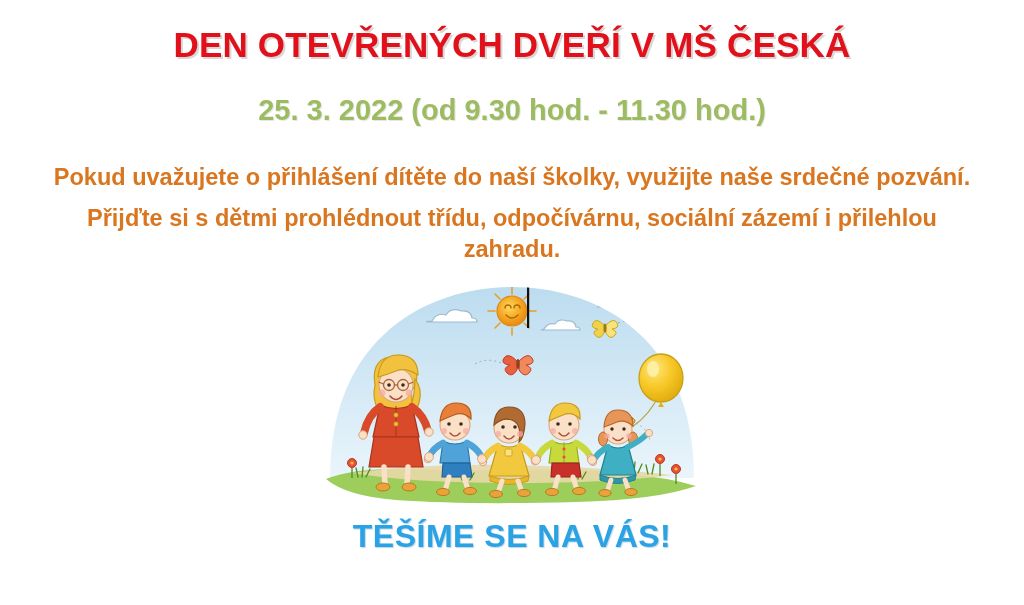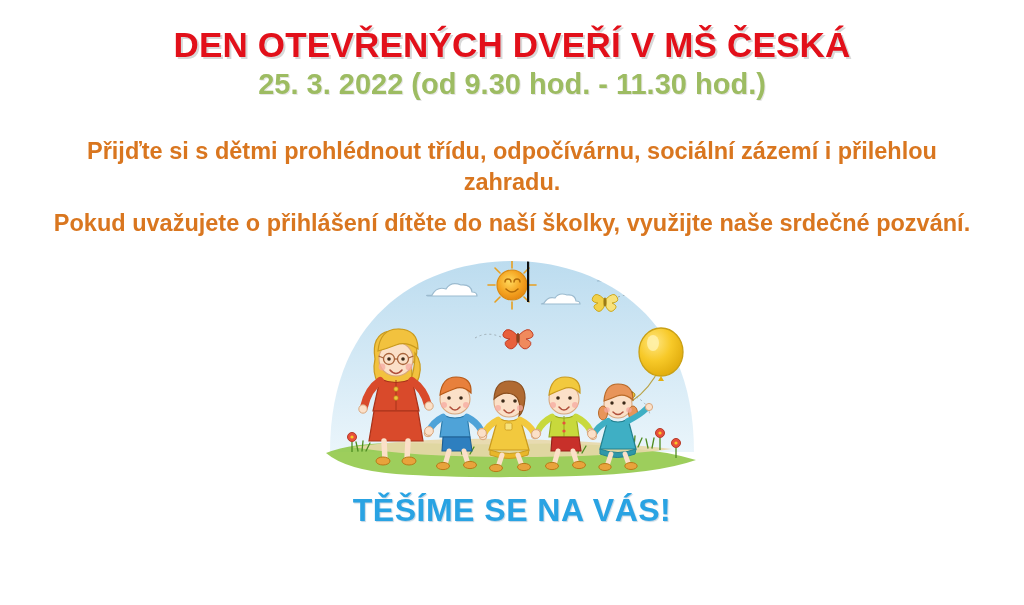--- a/index.html
+++ b/index.html
@@ -32,21 +32,21 @@
     font-weight: bold;
     letter-spacing: 0.2px;
     color: #E2101A;
     text-shadow: 2px 2px 0 #d8d8d8;
     white-space: nowrap;
     line-height: 1.1;
   }
 
   
   .dateline {
-    margin-top: 4px;
+    margin-top: 30px;
     font-size: 29px;
     font-weight: bold;
     color: #9DBC62;
     text-shadow: 1px 1px 0 #e6e6e6;
     white-space: nowrap;
     line-height: 1.1;
   }
 
   
   .body-block {
@@ -92,22 +92,22 @@
 </head>
 <body>
 
 <div class="poster">
 
   <div class="headline">DEN OTEVŘENÝCH DVEŘÍ V MŠ ČESKÁ</div>
 
   <div class="dateline">25. 3. 2022 (od 9.30 hod. - 11.30 hod.)</div>
 
   <div class="body-block">
+    <div class="para">Pokud uvažujete o přihlášení dítěte do naší školky, využijte naše srdečné pozvání.</div>
     <div class="para">Přijďte si s dětmi prohlédnout třídu, odpočívárnu, sociální zázemí i přilehlou zahradu.</div>
-    <div class="para">Pokud uvažujete o přihlášení dítěte do naší školky, využijte naše srdečné pozvání.</div>
   </div>
 
   <div class="art-wrap">
     <svg viewBox="0 0 400 245" xmlns="http://www.w3.org/2000/svg">
       <defs>
         <radialGradient id="sunGrad" cx="42%" cy="38%" r="62%">
           <stop offset="0%" stop-color="#FFD95C"></stop>
           <stop offset="60%" stop-color="#F5A623"></stop>
           <stop offset="100%" stop-color="#E88A12"></stop>
         </radialGradient>

